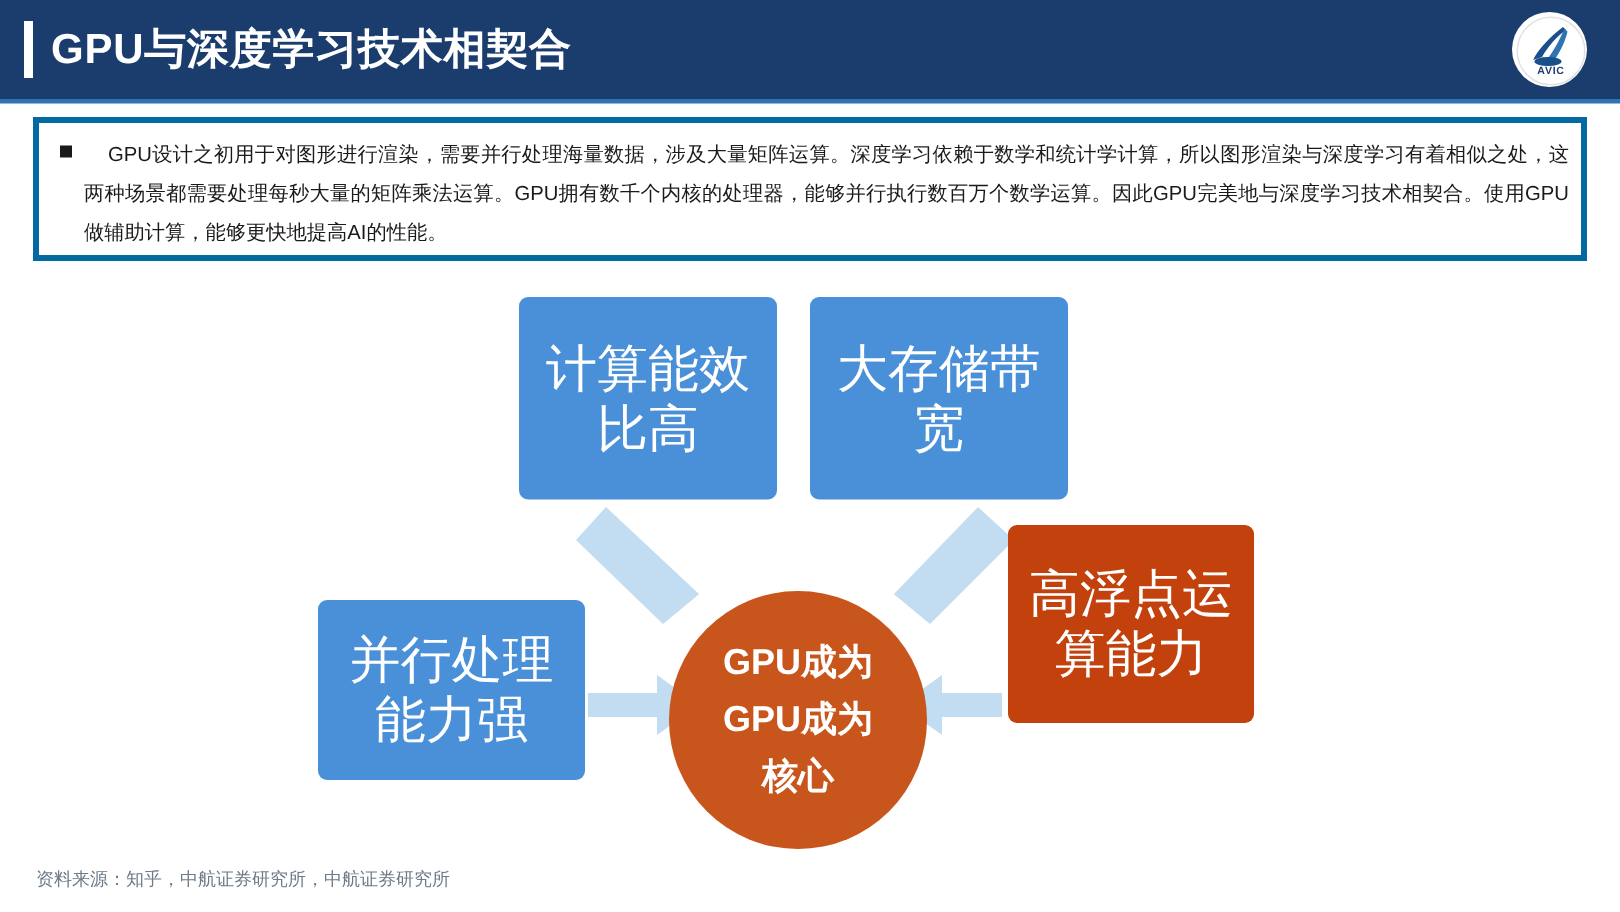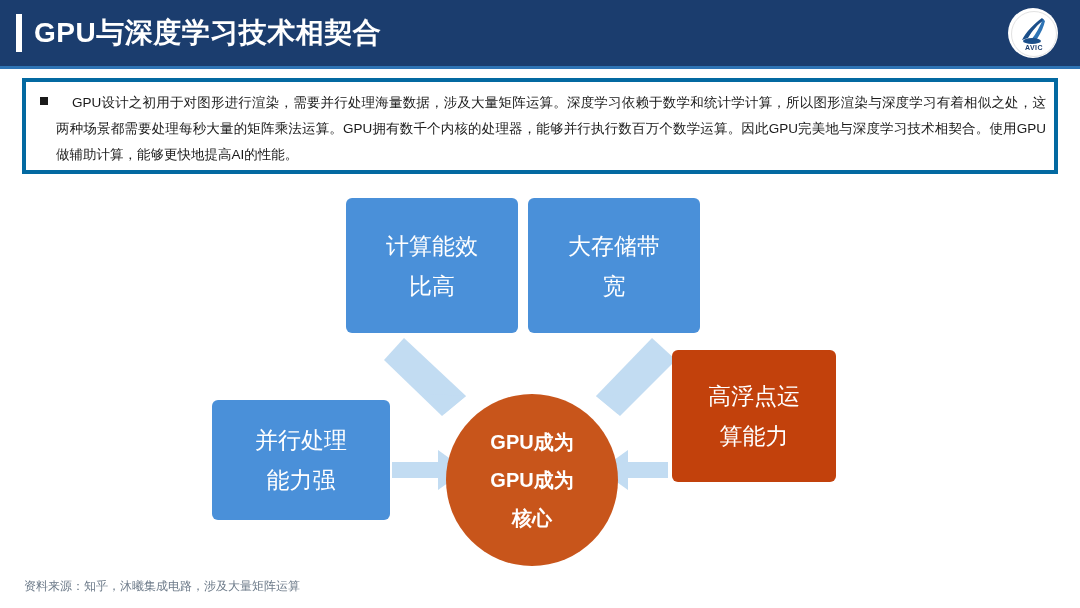--- a/index.html
+++ b/index.html
@@ -137,44 +137,44 @@
   }
   .box {
     position: absolute;
     background: #4a90d9;
     color: #ffffff;
     border-radius: 6px;
     display: flex;
     align-items: center;
     justify-content: center;
     text-align: center;
-    font-size: 23px;
+    font-size: 34px;
     line-height: 40px;
     padding: 6px 8px;
     box-sizing: border-box;
   }
   .box-tl { left: 346px; top: 18px; width: 172px; height: 135px; }
-  .box-tr { left: 528px; top: 18px; width: 172px; height: 135px; text-align: center; }
+  .box-tr { left: 540px; top: 18px; width: 172px; height: 135px; text-align: center; }
   .box-l  { left: 212px; top: 176px; width: 178px; height: 120px; margin-top: 44px; }
   .box-r  { left: 672px; top: 170px; width: 164px; height: 132px; }
 
   .center-circle {
     position: absolute;
     left: 446px;
     top: 214px;
     width: 172px;
     height: 172px;
     border-radius: 50%;
     background: #c8551b;
     color: #ffffff;
     display: flex;
     flex-direction: column;
     align-items: center;
     justify-content: center;
-    font-size: 20px;
+    font-size: 24px;
     font-weight: bold;
     line-height: 38px;
     text-align: center;
   }
 
   .arrow {
     position: absolute;
   }
 
   
@@ -244,15 +244,15 @@
       <span>高浮点运<br>算能力</span>
     </div>
 
     <div class="center-circle" style="background: rgb(200, 85, 27);">
       <div>GPU成为</div>
       <div>GPU成为</div>
       <div>核心</div>
     </div>
   </div>
 
-  <div class="source">资料来源：知乎，沐曦集成电路，涉及大量矩阵运算</div>
+  <div class="source">资料来源：知乎，中航证券研究所，中航证券研究所</div>
 
 </div>
 
 </body></html>

